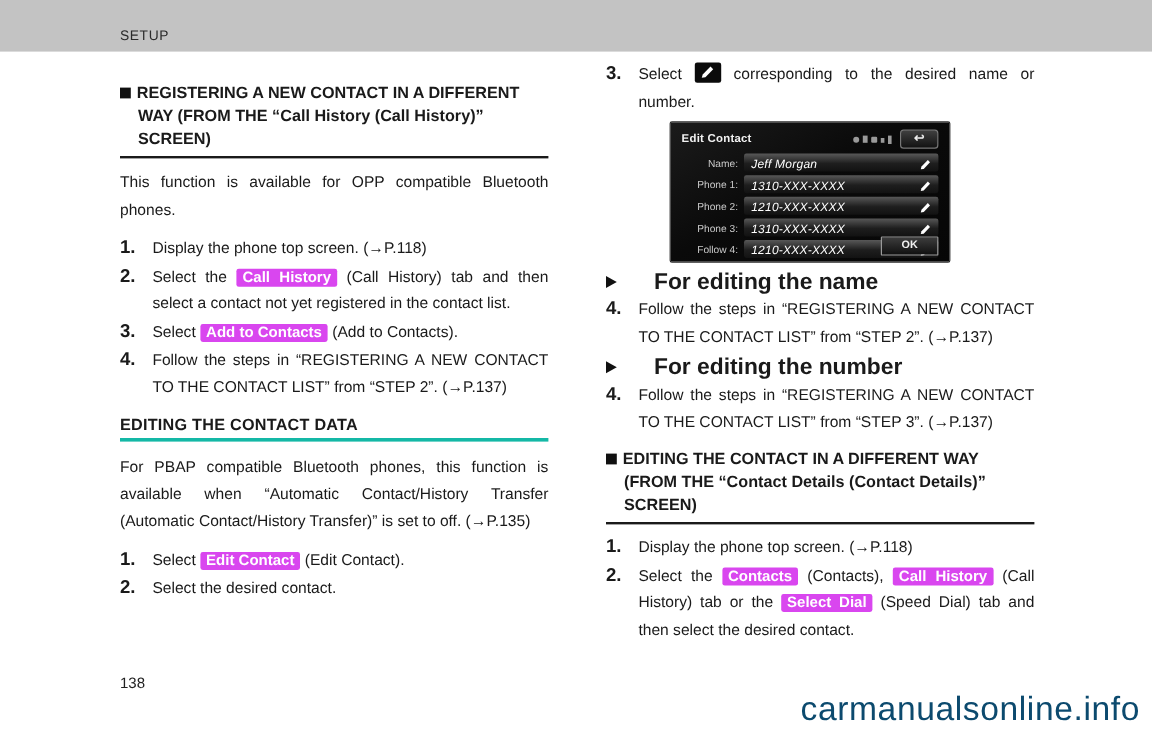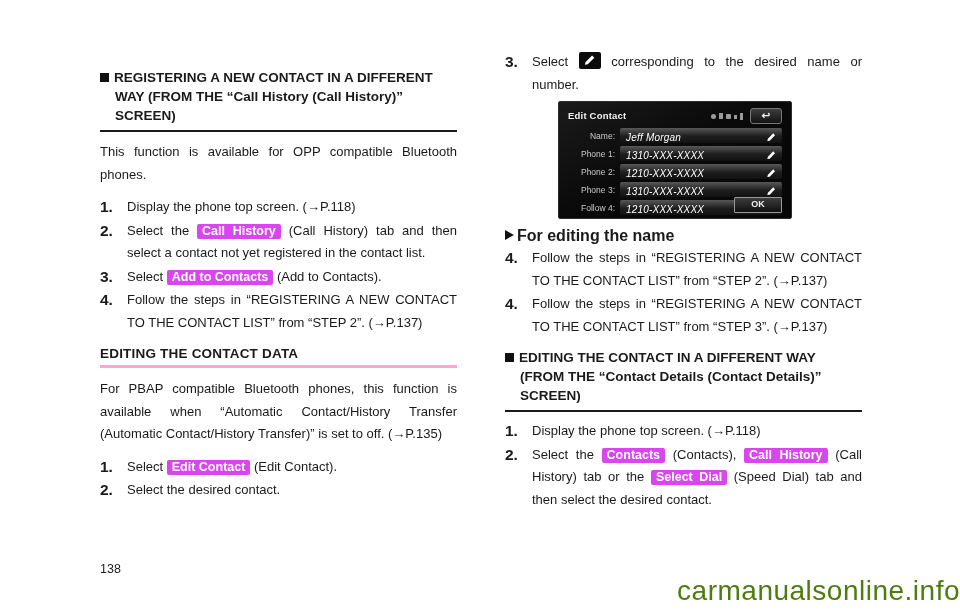--- a/index.html
+++ b/index.html
@@ -16,37 +16,37 @@
   .col-right{left:505px;top:51px;}
   
   .section-heading{
     font-size:13.5px;font-weight:bold;line-height:19px;
     padding-left:15px;text-indent:-15px;
     border-bottom:2px solid #1a1a1a;padding-bottom:5px;margin-bottom:4px;
   }
   .sq{display:inline-block;width:9px;height:9px;background:#101010;margin-right:5px;}
   .sub-heading{
     font-size:13.5px;font-weight:bold;letter-spacing:.2px;
-    border-bottom:3px solid #f9a8d4;padding-bottom:4px;margin:12px 0 10px;
+    border-bottom:3px solid #14b8a6;padding-bottom:4px;margin:12px 0 10px;
   }
   
   .para{margin:9px 0 10px;font-size:13px;line-height:22.5px;text-align:justify;}
   .step{display:flex;margin-bottom:1px;}
   .step-num{flex:none;width:27px;font-size:15.5px;font-weight:bold;line-height:22px;}
   .step-body{flex:1;font-size:13px;line-height:22.5px;text-align:justify;}
   .tag{
     background:#d946ef;color:#ffffff;font-weight:bold;font-size:12.5px;
     padding:0px 5px 1px;border-radius:2px;white-space:nowrap;
   }
   .icon-btn{
     display:inline-block;width:22px;height:17px;background:#0b0b0b;border-radius:2px;
     vertical-align:-3px;padding:2px 3px;box-sizing:border-box;
   }
   .icon-btn svg{display:block;width:100%;height:100%;}
-  .pointer{display:flex;align-items:flex-start;margin:5px 0 2px;font-weight:bold;font-size:16px;line-height:19px;}
+  .pointer{display:flex;align-items:flex-start;margin:5px 0 2px;font-weight:bold;font-size:19px;line-height:19px;gap:28px;}
   .tri{flex:none;width:0;height:0;border-left:9px solid #111;border-top:5.5px solid transparent;border-bottom:5.5px solid transparent;margin:4px 3px 0 0;}
   
   .shot{
     width:234px;height:118px;margin:5px 0 7px 53px;box-sizing:border-box;
     background:linear-gradient(150deg,#1b1b1b 0%,#0a0a0a 45%,#060606 100%);
     border:1px solid #2c2c2c;border-radius:2px;position:relative;padding:6px 9px 0 9px;
   }
   .shot-top{display:flex;align-items:center;height:15px;}
   .shot-title{color:#f2f2f2;font-weight:bold;font-size:9.5px;letter-spacing:.2px;}
   .shot-status{display:flex;gap:3px;align-items:flex-end;margin-left:auto;margin-right:7px;height:9px;}
@@ -74,27 +74,30 @@
   .spencil{flex:none;width:13px;height:11px;}
   .spencil svg{display:block;width:100%;height:100%;}
   .shot-okwrap{position:absolute;right:9px;bottom:5px;}
   .shot-ok{
     display:inline-block;width:46px;height:14px;border:1px solid #9a9a9a;border-radius:1px;
     background:linear-gradient(#3c3c3c,#101010);color:#f0f0f0;
     font-size:9px;font-weight:bold;text-align:center;line-height:13px;
   }
   
   .page-num{position:absolute;left:100px;top:562px;font-size:12.5px;color:#222;}
-  .watermark{position:absolute;right:0;top:575px;font-size:28px;color:#4d7c0f;letter-spacing:.5px;}
+  .watermark{position:absolute;right:10px;top:575px;font-size:28px;color:#0c4a6e;letter-spacing:.5px;}
 </style>
 </head>
 <body>
 
 <div class="page">
 
+  <div class="header-band">
+    <span class="header-label">SETUP</span>
+  </div>
 
   <div class="col col-left">
     <div class="section-heading"><span class="sq"></span><span>REGISTERING A NEW CONTACT IN A DIFFERENT WAY (FROM THE “Call History (Call History)” SCREEN)</span></div>
     <p class="para">This function is available for OPP compatible Bluetooth phones.</p>
     <div class="steps">
         <div class="step">
           <span class="step-num">1.</span>
           <span class="step-body"><span>Display the phone top screen. (→P.118)</span></span>
         </div>
         <div class="step">
@@ -213,20 +216,24 @@
         <span class="tri"></span>
         <span>For editing the name</span>
       </div>
     <div class="steps">
         <div class="step">
           <span class="step-num">4.</span>
           <span class="step-body"><span>Follow the steps in “REGISTERING A NEW CONTACT TO THE CONTACT LIST” from “STEP 2”. (→P.137)</span></span>
         </div>
       </div>
 
+    <div class="pointer">
+        <span class="tri"></span>
+        <span>For editing the number</span>
+      </div>
     <div class="steps">
         <div class="step">
           <span class="step-num">4.</span>
           <span class="step-body"><span>Follow the steps in “REGISTERING A NEW CONTACT TO THE CONTACT LIST” from “STEP 3”. (→P.137)</span></span>
         </div>
       </div>
 
     <div class="section-heading" style="margin-top:10px;"><span class="sq"></span><span>EDITING THE CONTACT IN A DIFFERENT WAY (FROM THE “Contact Details (Contact Details)” SCREEN)</span></div>
     <div class="steps" style="margin-top:8px;">
         <div class="step">

